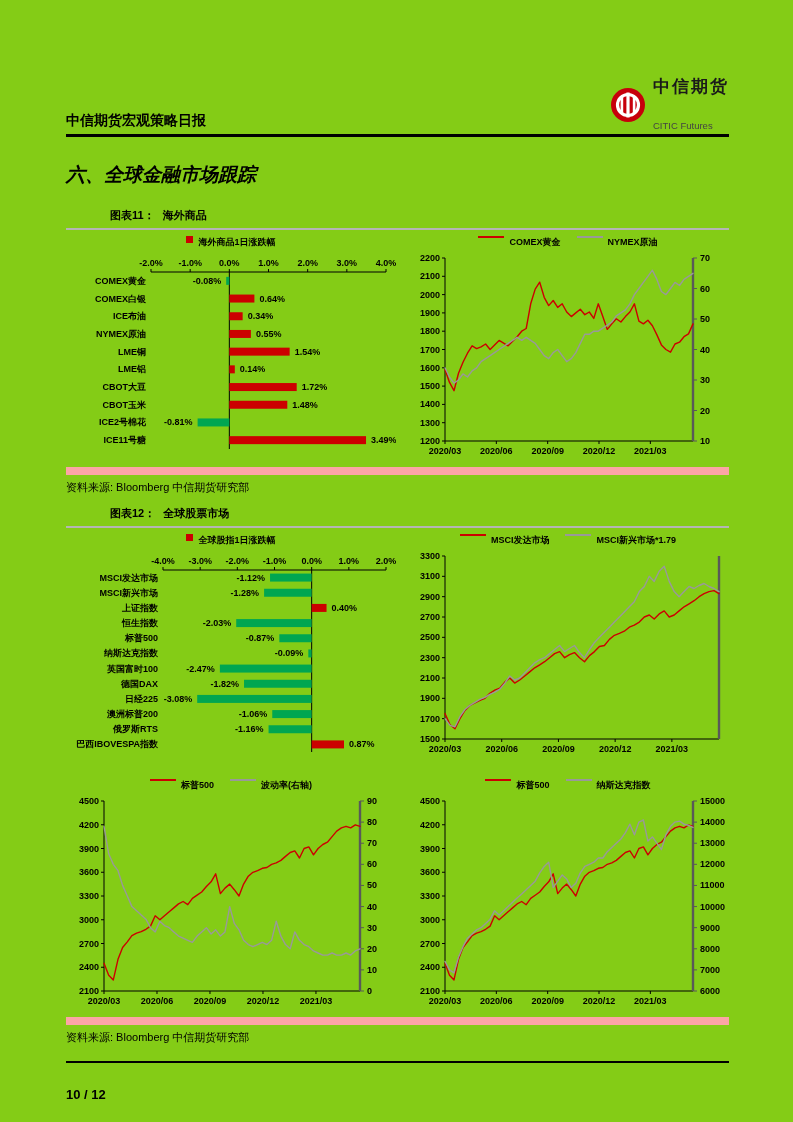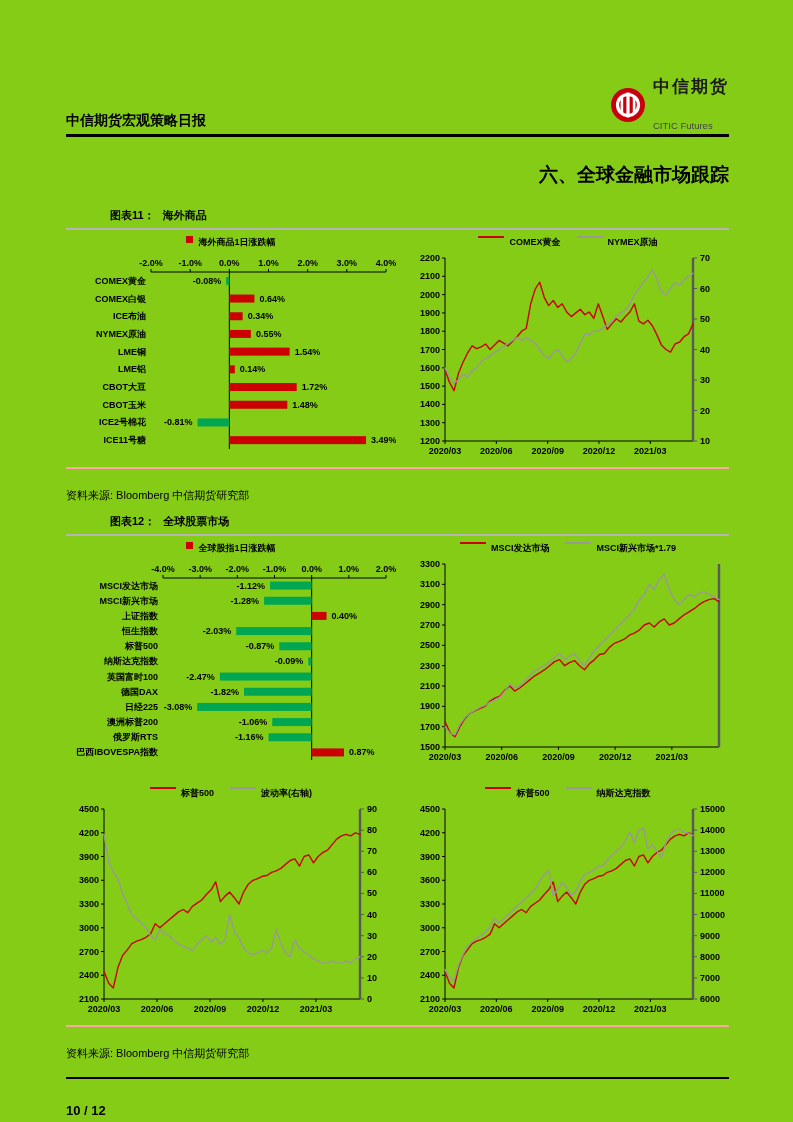--- a/index.html
+++ b/index.html
@@ -4,31 +4,31 @@
 <style>
   html,body{margin:0;padding:0;background:#fff;}
   body{width:793px;height:1122px;font-family:"Liberation Sans","DejaVu Sans",sans-serif;color:#000;}
   .page{box-sizing:border-box;width:793px;height:1122px;padding:78px 64px 0 66px;position:relative;background:#84cc16;}
   .hdr{display:flex;justify-content:space-between;align-items:flex-end;}
   .hdr-title{font-size:14px;font-weight:700;padding-bottom:4px;}
   .logo{display:flex;align-items:center;gap:7px;padding-bottom:3px;}
   .logo-txt .cn{font-size:17px;font-weight:700;color:#1a1a1a;letter-spacing:2px;line-height:18px;}
   .logo-txt .en{font-size:9.5px;color:#444;line-height:11px;margin-top:24px;}
   .rule-black{height:3px;background:#000;}
-  .sec-title{text-align:right;font-size:19px;font-weight:700;margin:25px 0 20px;}
+  .sec-title{text-align:left;font-size:19px;font-weight:700;margin:25px 0 20px;font-style:italic;}
   .fig-row{font-size:11px;font-weight:700;margin:14px 0 5px;display:flex;gap:8px;padding-left:44px;}
   .divider{height:2px;background:#b5b5b5;}
   .charts-row{display:flex;justify-content:space-between;margin-top:4px;}
   .chart{width:330px;}
   .chart.right{width:322px;}
   .legend{display:flex;justify-content:center;align-items:center;gap:16px;height:16px;font-size:9px;font-weight:700;margin-bottom:2px;}
   .legend .it{display:flex;align-items:flex-start;gap:5px;}
   .legend .sw-box{width:7px;height:7px;display:inline-block;}
   .legend .sw-line{width:26px;height:2px;display:inline-block;}
-  .src{font-size:11px;border-top:2px solid #fca5a5;padding-top:19px;margin-top:10px;}
+  .src{font-size:11px;border-top:8px solid #fca5a5;padding-top:5px;margin-top:10px;}
   .row3{margin-top:22px;}
   svg{display:block;}
   svg text.t{font-size:9px;font-weight:700;fill:#000;}
   .ftr-rule{height:2px;background:#000;margin-top:16px;}
   .page-num{text-align:left;font-size:13px;font-weight:700;margin-top:24px;padding-right:2px;}
 </style>
 </head>
 <body>
 
 <div class="page">

